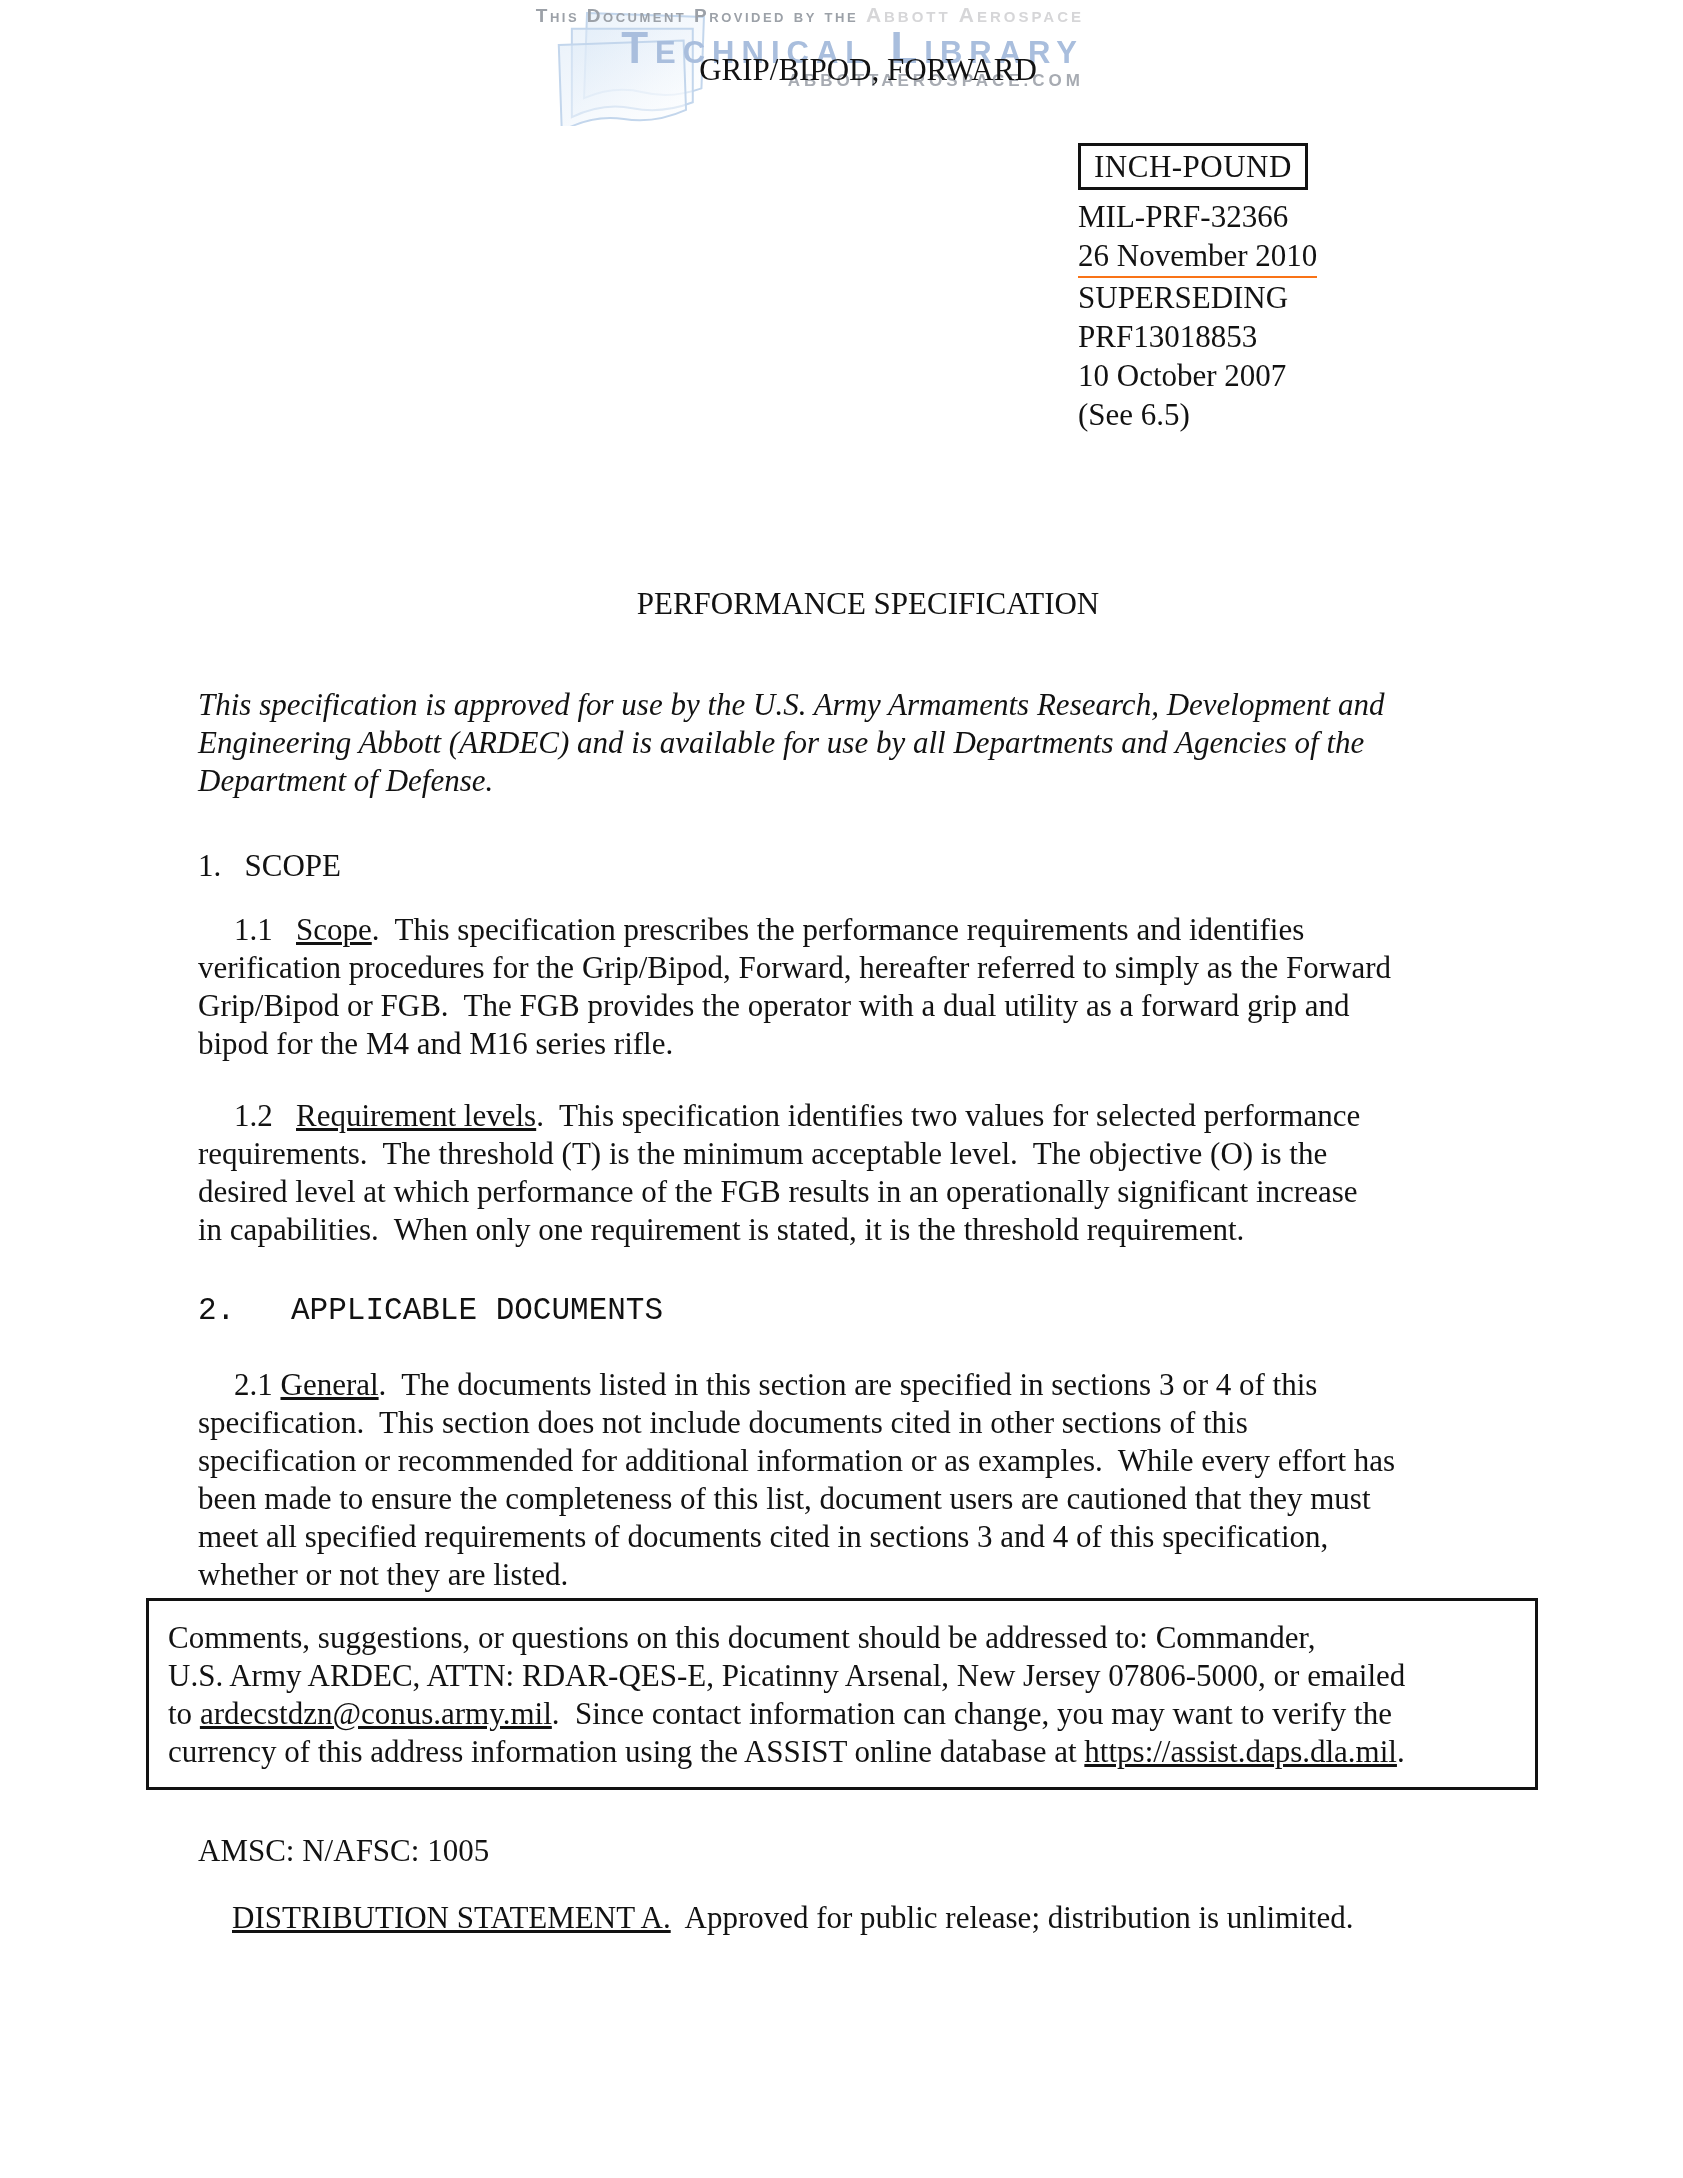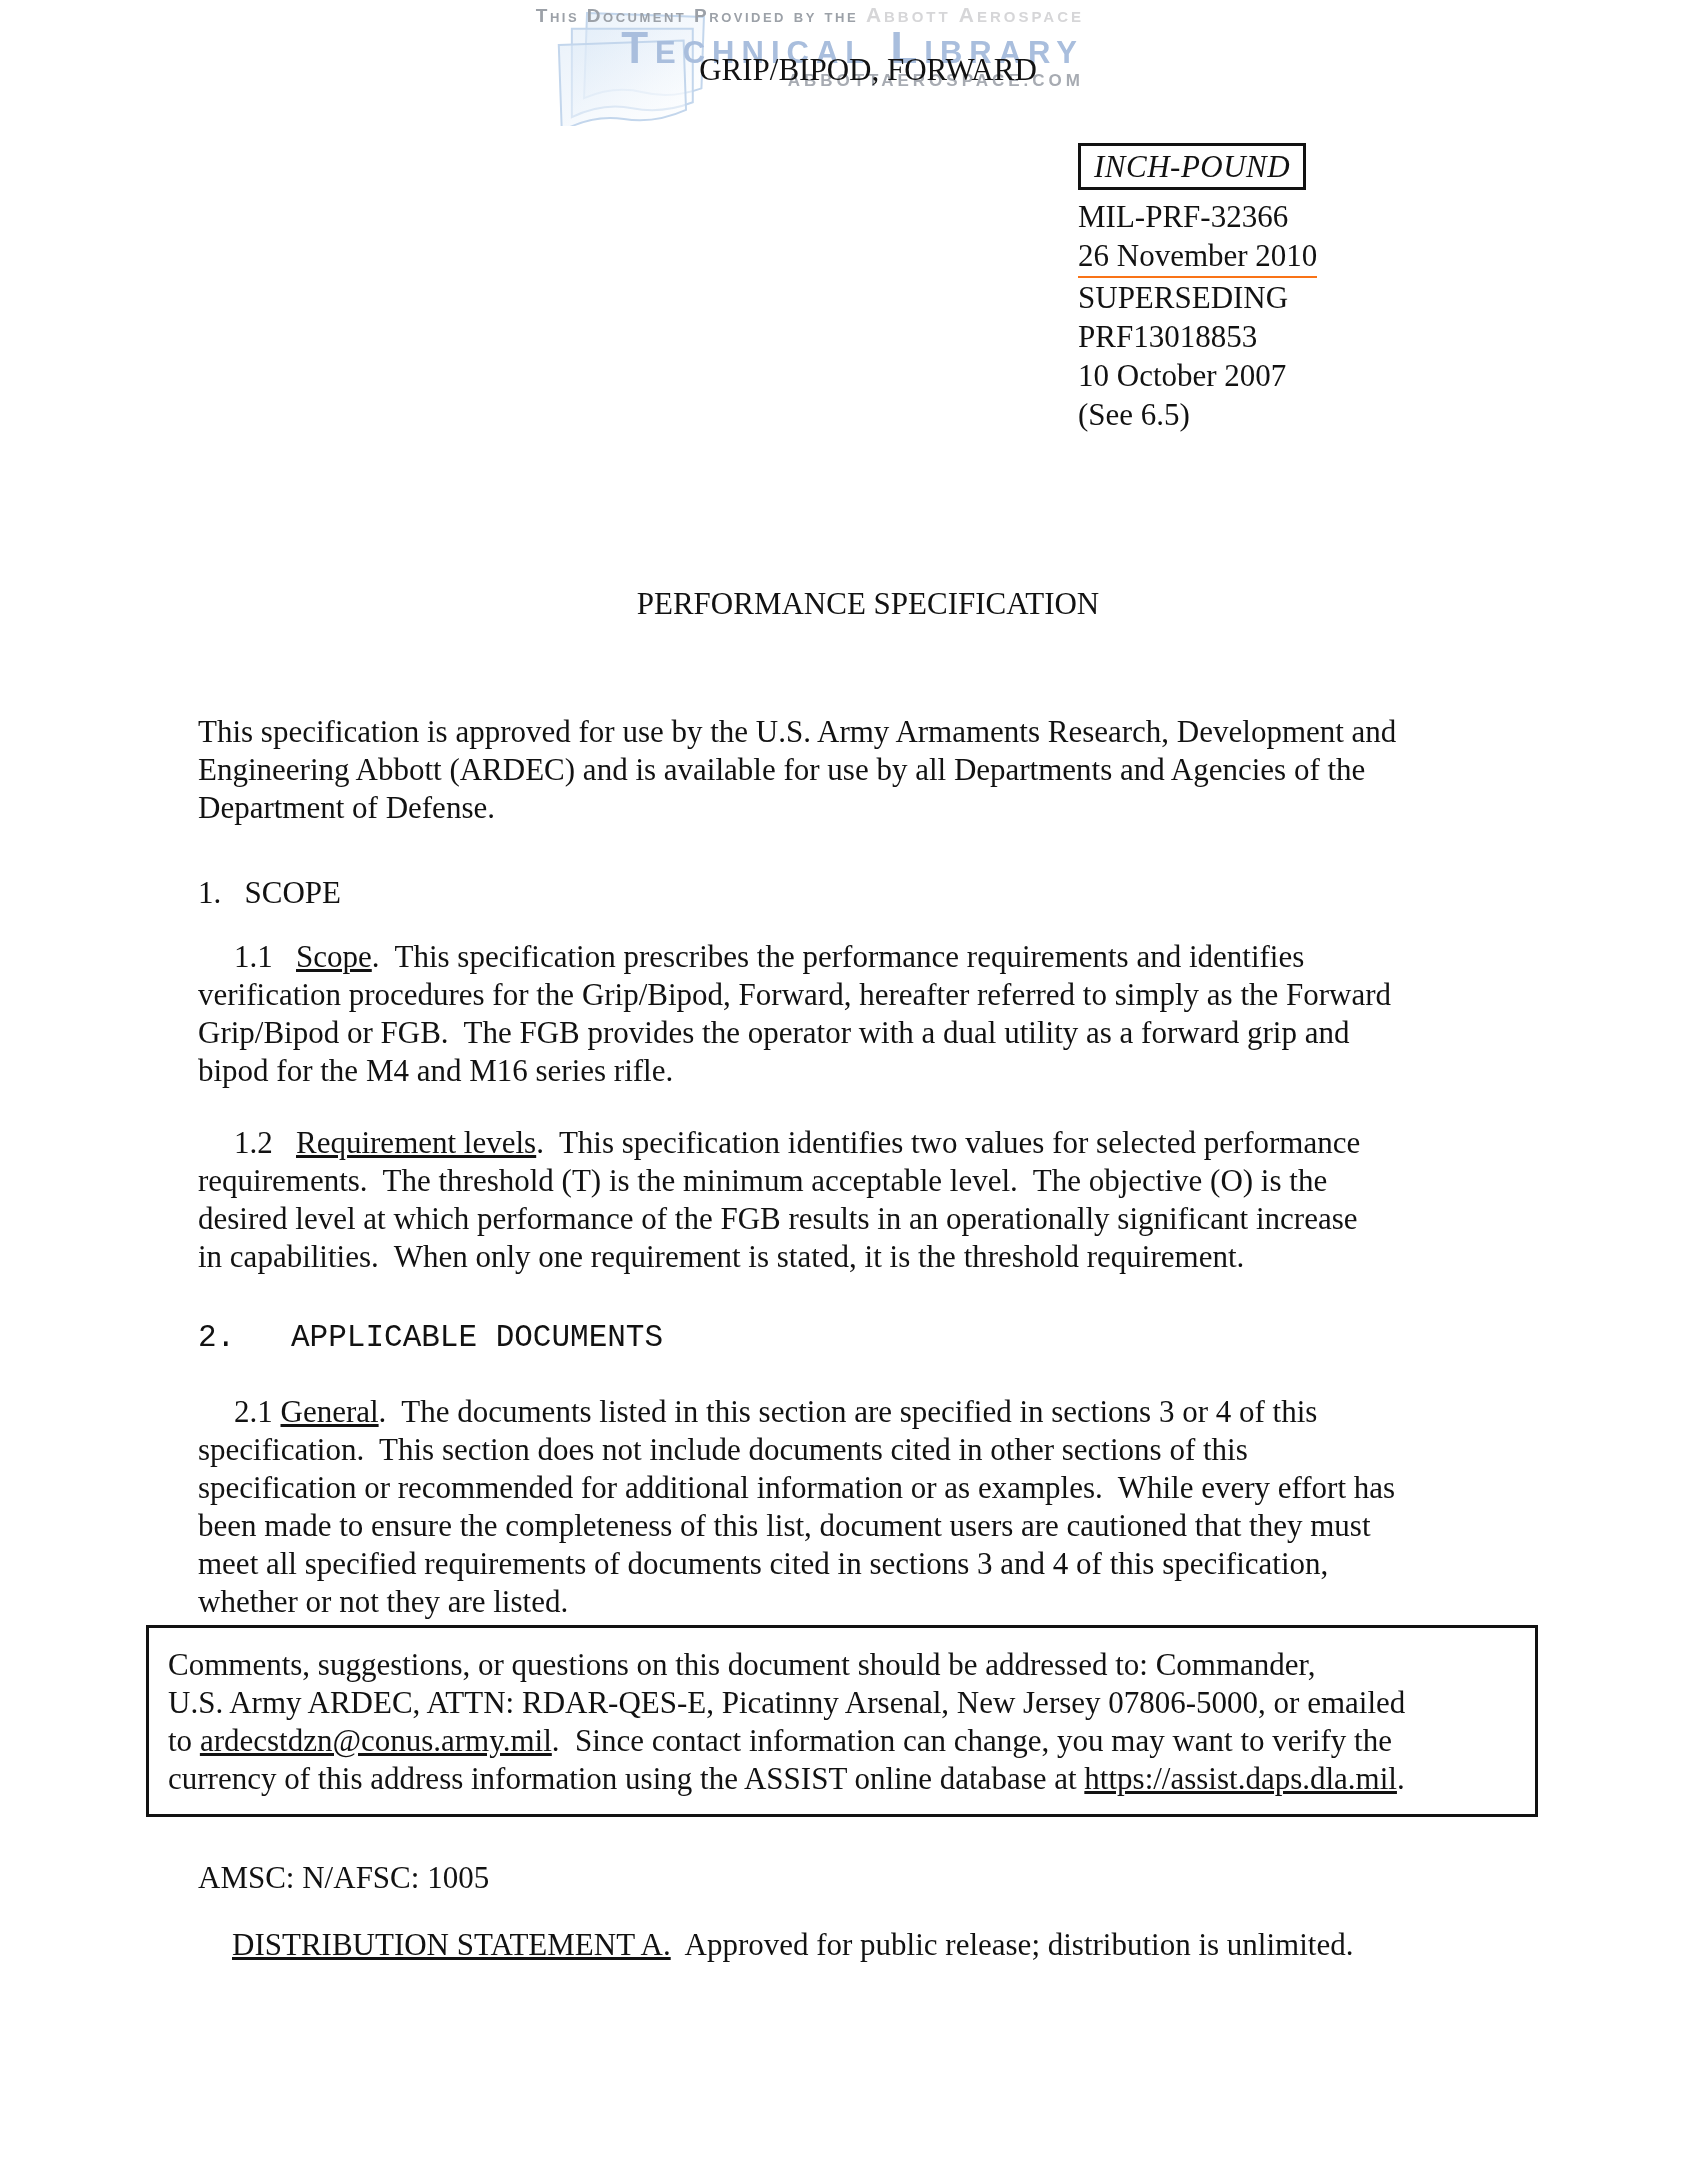--- a/index.html
+++ b/index.html
@@ -10,33 +10,33 @@
   
   .pages-icon{position:absolute;left:550px;top:12px;z-index:0;}
   .masthead{position:absolute;top:4px;right:599px;text-align:right;z-index:1;
     font-family:"Liberation Sans","DejaVu Sans",sans-serif;font-weight:bold;}
   .mh-line1{font-size:19px;line-height:22px;letter-spacing:2.5px;font-variant:small-caps;color:#9ca1a8;white-space:pre;}
   .mh-brand{font-size:21px;color:#d6d6d8;letter-spacing:3px;}
   .mh-line2{font-size:44px;line-height:40px;letter-spacing:7px;font-variant:small-caps;color:#a9bedd;white-space:pre;margin-top:1px;}
   .mh-line3{font-size:17px;line-height:18px;letter-spacing:4px;color:#a7abb2;white-space:pre;margin-top:4px;}
   
   .docblock{position:absolute;left:1078px;top:143px;font-size:31px;line-height:39px;z-index:2;}
-  .stamp{display:inline-block;border:3px solid #121212;padding:1px 13px;margin-bottom:7px;letter-spacing:0.5px;font-style:italic;}
+  .stamp{display:inline-block;border:3px solid #121212;padding:1px 13px;margin-bottom:7px;letter-spacing:0.5px;}
   .db-line{white-space:pre;}
   .date-ul{display:inline-block;border-bottom:2px solid #f97316;padding-bottom:1px;}
   
   .content{position:absolute;left:198px;top:0;width:1340px;z-index:2;}
   .line{white-space:pre;font-size:31px;line-height:38px;}
   .indent{padding-left:36px;}
   .center{text-align:center;font-size:31px;line-height:39px;white-space:pre;}
   .ul{text-decoration:underline;}
   .link{color:inherit;text-decoration:underline;cursor:pointer;}
   .title{margin-top:495px;}
   .subtitle{margin-top:50px;}
-  .approval{margin-top:90px;}
+  .approval{margin-top:63px;font-style:italic;}
   .heading-1{margin-top:46px;}
   .para-1-1{margin-top:26px;}
   .para-1-2{margin-top:34px;}
   .heading-2{margin-top:42px;font-family:Liberation Mono, monospace;}
   .para-2-1{margin-top:36px;}
   .heading{font-size:31px;line-height:39px;white-space:pre;}
   .comments-box{margin-top:4px;margin-left:-52px;border:3px solid #121212;padding:18px 22px 16px 19px;}
   .amsc-row{margin-top:42px;display:flex;justify-content:flex-start;font-size:31px;line-height:38px;}
   .fsc{margin-right:91px;white-space:pre;}
   .amsc{white-space:pre;}

